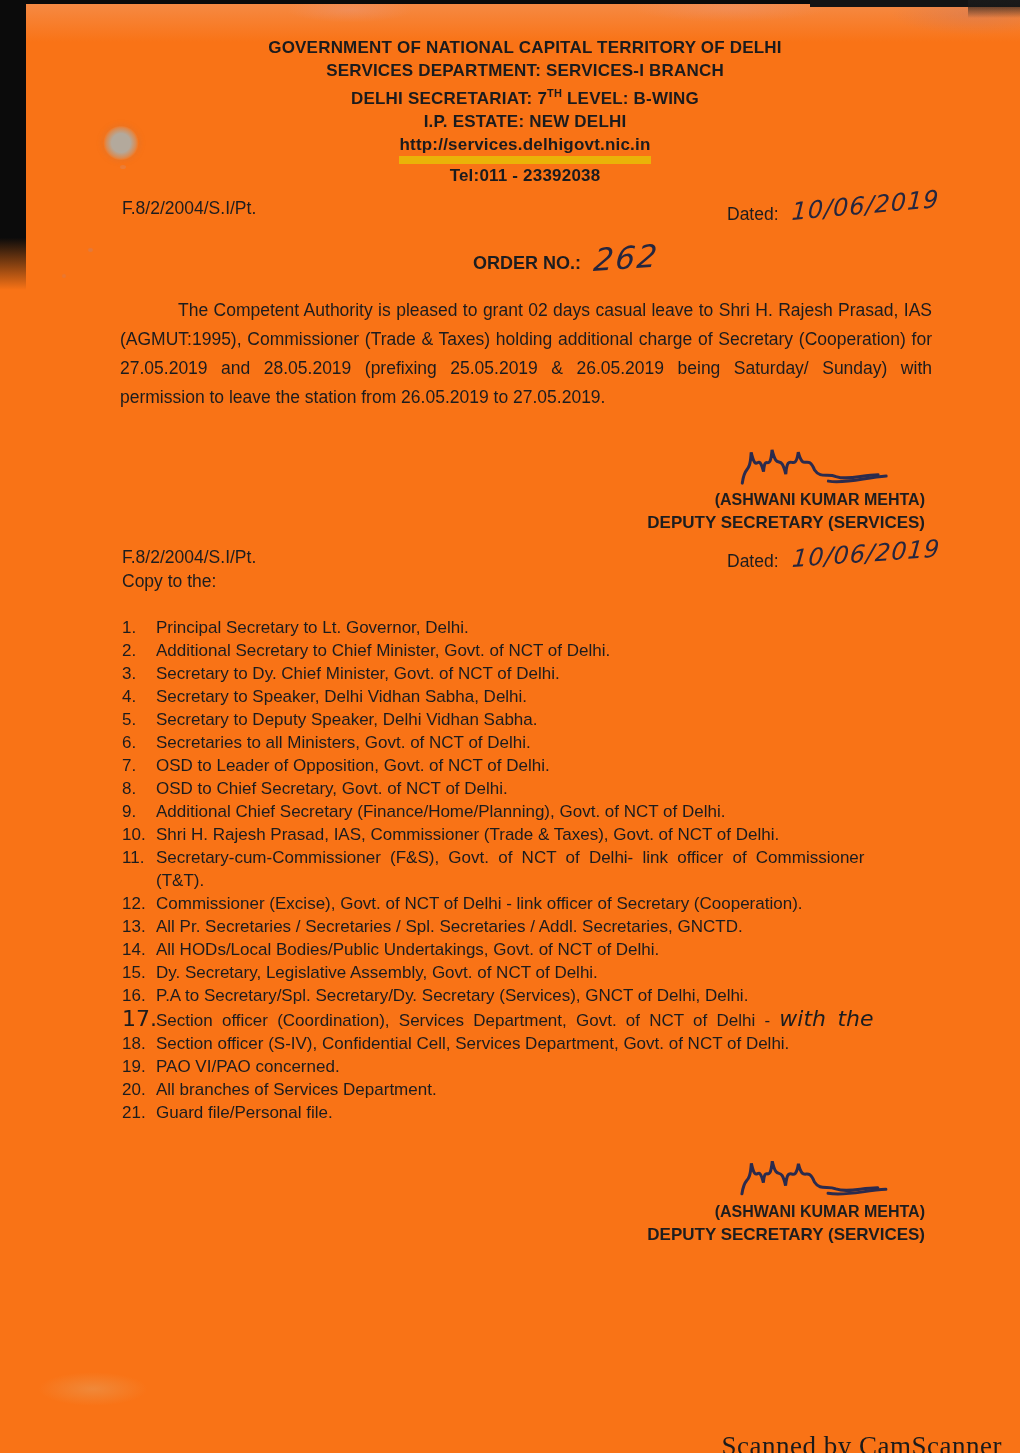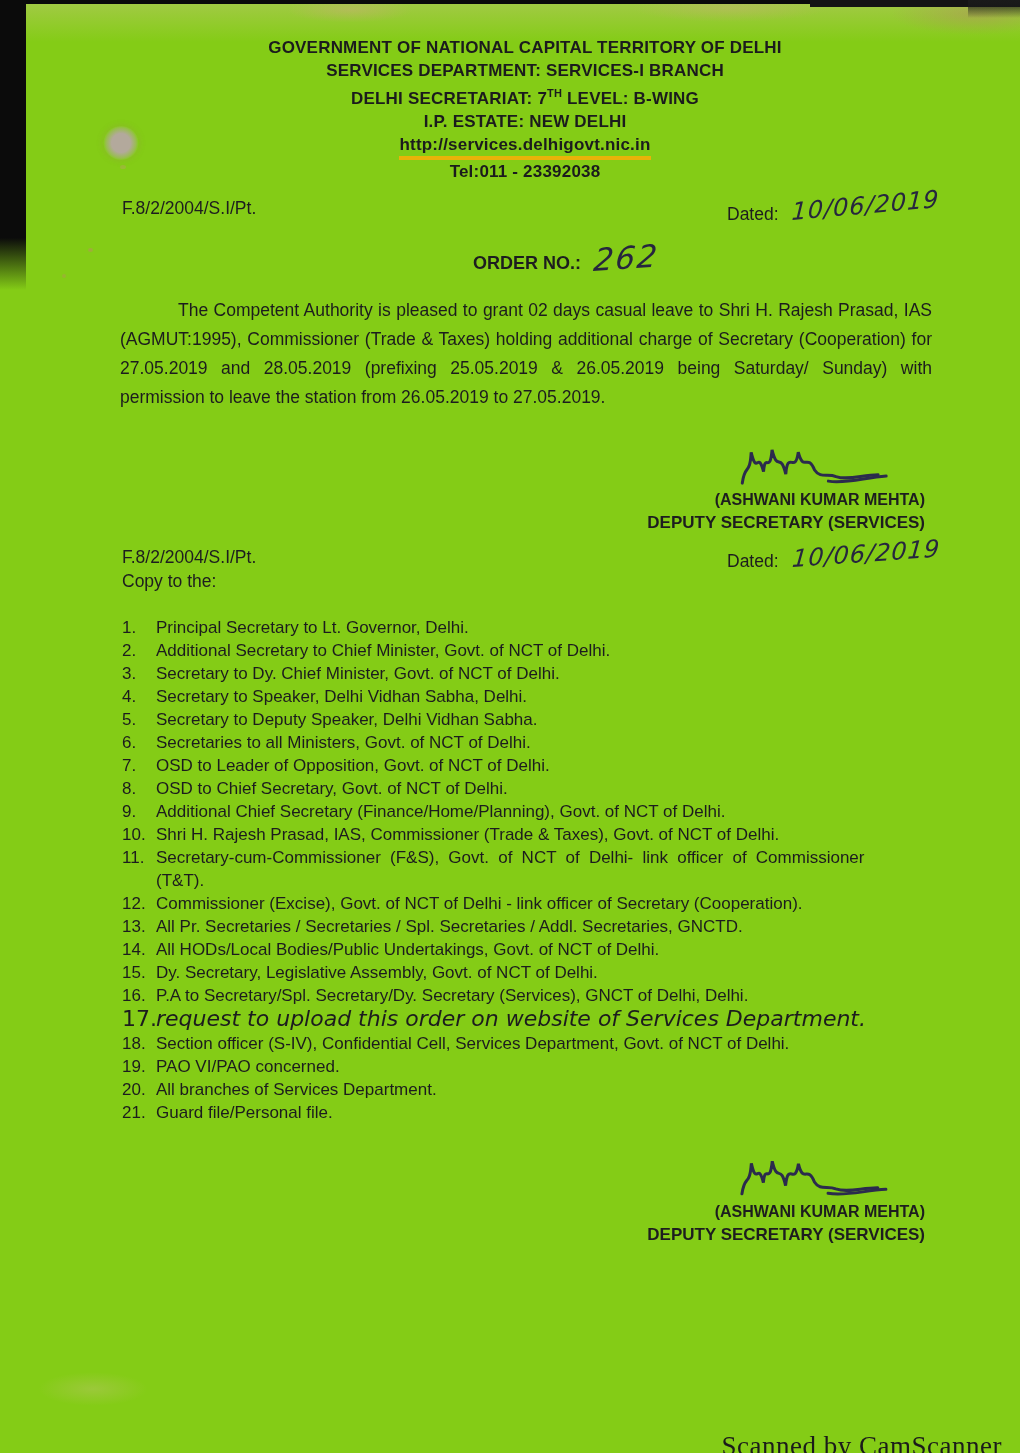--- a/index.html
+++ b/index.html
@@ -1,19 +1,19 @@
 <!DOCTYPE html>
 <html><head>
 <meta charset="utf-8">
 <style>
   * { margin:0; padding:0; box-sizing:border-box; }
   html,body { background:#ffffff; }
   .page {
     position:relative; width:1020px; height:1453px;
-    background:#84cc16; overflow:hidden;
+    background:#f97316; overflow:hidden;
     font-family:"Liberation Sans", sans-serif;
     color:#1d1d1f;
   }
   
   .tint-top {
     position:absolute; left:0; top:0; width:100%; height:60px;
     background:
       radial-gradient(90px 18px at 350px 10px, rgba(228,160,150,.30), rgba(228,160,150,0) 70%),
       radial-gradient(140px 20px at 730px 8px, rgba(228,160,150,.26), rgba(228,160,150,0) 70%),
       radial-gradient(120px 30px at 975px 14px, rgba(190,120,110,.35), rgba(190,120,110,0) 70%),
@@ -33,21 +33,21 @@
   .speck2 { position:absolute; left:62px; top:274px; width:4px; height:4px; border-radius:50%; background:rgba(200,130,110,.3); }
   .speck3 { position:absolute; left:120px; top:165px; width:6px; height:4px; border-radius:50%; background:rgba(205,150,130,.3); }
   .smudge-bottom { position:absolute; left:38px; top:1372px; width:110px; height:34px; border-radius:50%;
     background:radial-gradient(ellipse at center, rgba(214,192,150,.28), rgba(214,192,150,0) 70%); }
 
   
   .header { position:absolute; left:0; top:36px; width:100%; padding-left:30px;
     text-align:center; font-weight:bold; font-size:17px; line-height:23px; letter-spacing:.2px; color:#1b1b1d; }
   .header .hline { white-space:nowrap; }
   .header sup { font-size:11px; vertical-align:super; }
-  .header .site { display:inline-block; border-bottom:4px solid #eab308; padding-bottom:0px; }
+  .header .site { display:inline-block; border-bottom:8px solid #eab308; padding-bottom:0px; }
 
   
   .ref1 { position:absolute; left:122px; top:198px; font-size:17.5px; }
   .dated1 { position:absolute; left:727px; top:198px; font-size:17.5px; white-space:nowrap; }
   .hand { font-family:"DejaVu Sans", sans-serif; font-style:italic; color:#26263e; }
   .hand-date { display:inline-block; font-size:24px; letter-spacing:1px;
     transform:rotate(-5deg) skewX(-8deg); transform-origin:left bottom; margin-left:8px; }
 
   
   .order { position:absolute; left:473px; top:240px; font-size:18px; font-weight:bold; white-space:nowrap; }
@@ -200,21 +200,21 @@
       <div class="copy-item">
         <span class="num">15.</span>
         <span class="txt"><span class="l1">Dy. Secretary, Legislative Assembly, Govt. of NCT of Delhi.</span></span>
       </div>
       <div class="copy-item">
         <span class="num">16.</span>
         <span class="txt"><span class="l1">P.A to Secretary/Spl. Secretary/Dy. Secretary (Services), GNCT of Delhi, Delhi.</span></span>
       </div>
       <div class="copy-item">
         <span class="num it">17.</span>
-        <span class="txt"><span class="l2"><em>request to upload this order on website of Services Department.</em></span></span>
+        <span class="txt"><span class="l1 spread">Section officer (Coordination), Services Department, Govt. of NCT of Delhi - <em>with the</em></span></span>
       </div>
       <div class="copy-item">
         <span class="num">18.</span>
         <span class="txt"><span class="l1">Section officer (S-IV), Confidential Cell, Services Department, Govt. of NCT of Delhi.</span></span>
       </div>
       <div class="copy-item">
         <span class="num">19.</span>
         <span class="txt"><span class="l1">PAO VI/PAO concerned.</span></span>
       </div>
       <div class="copy-item">

